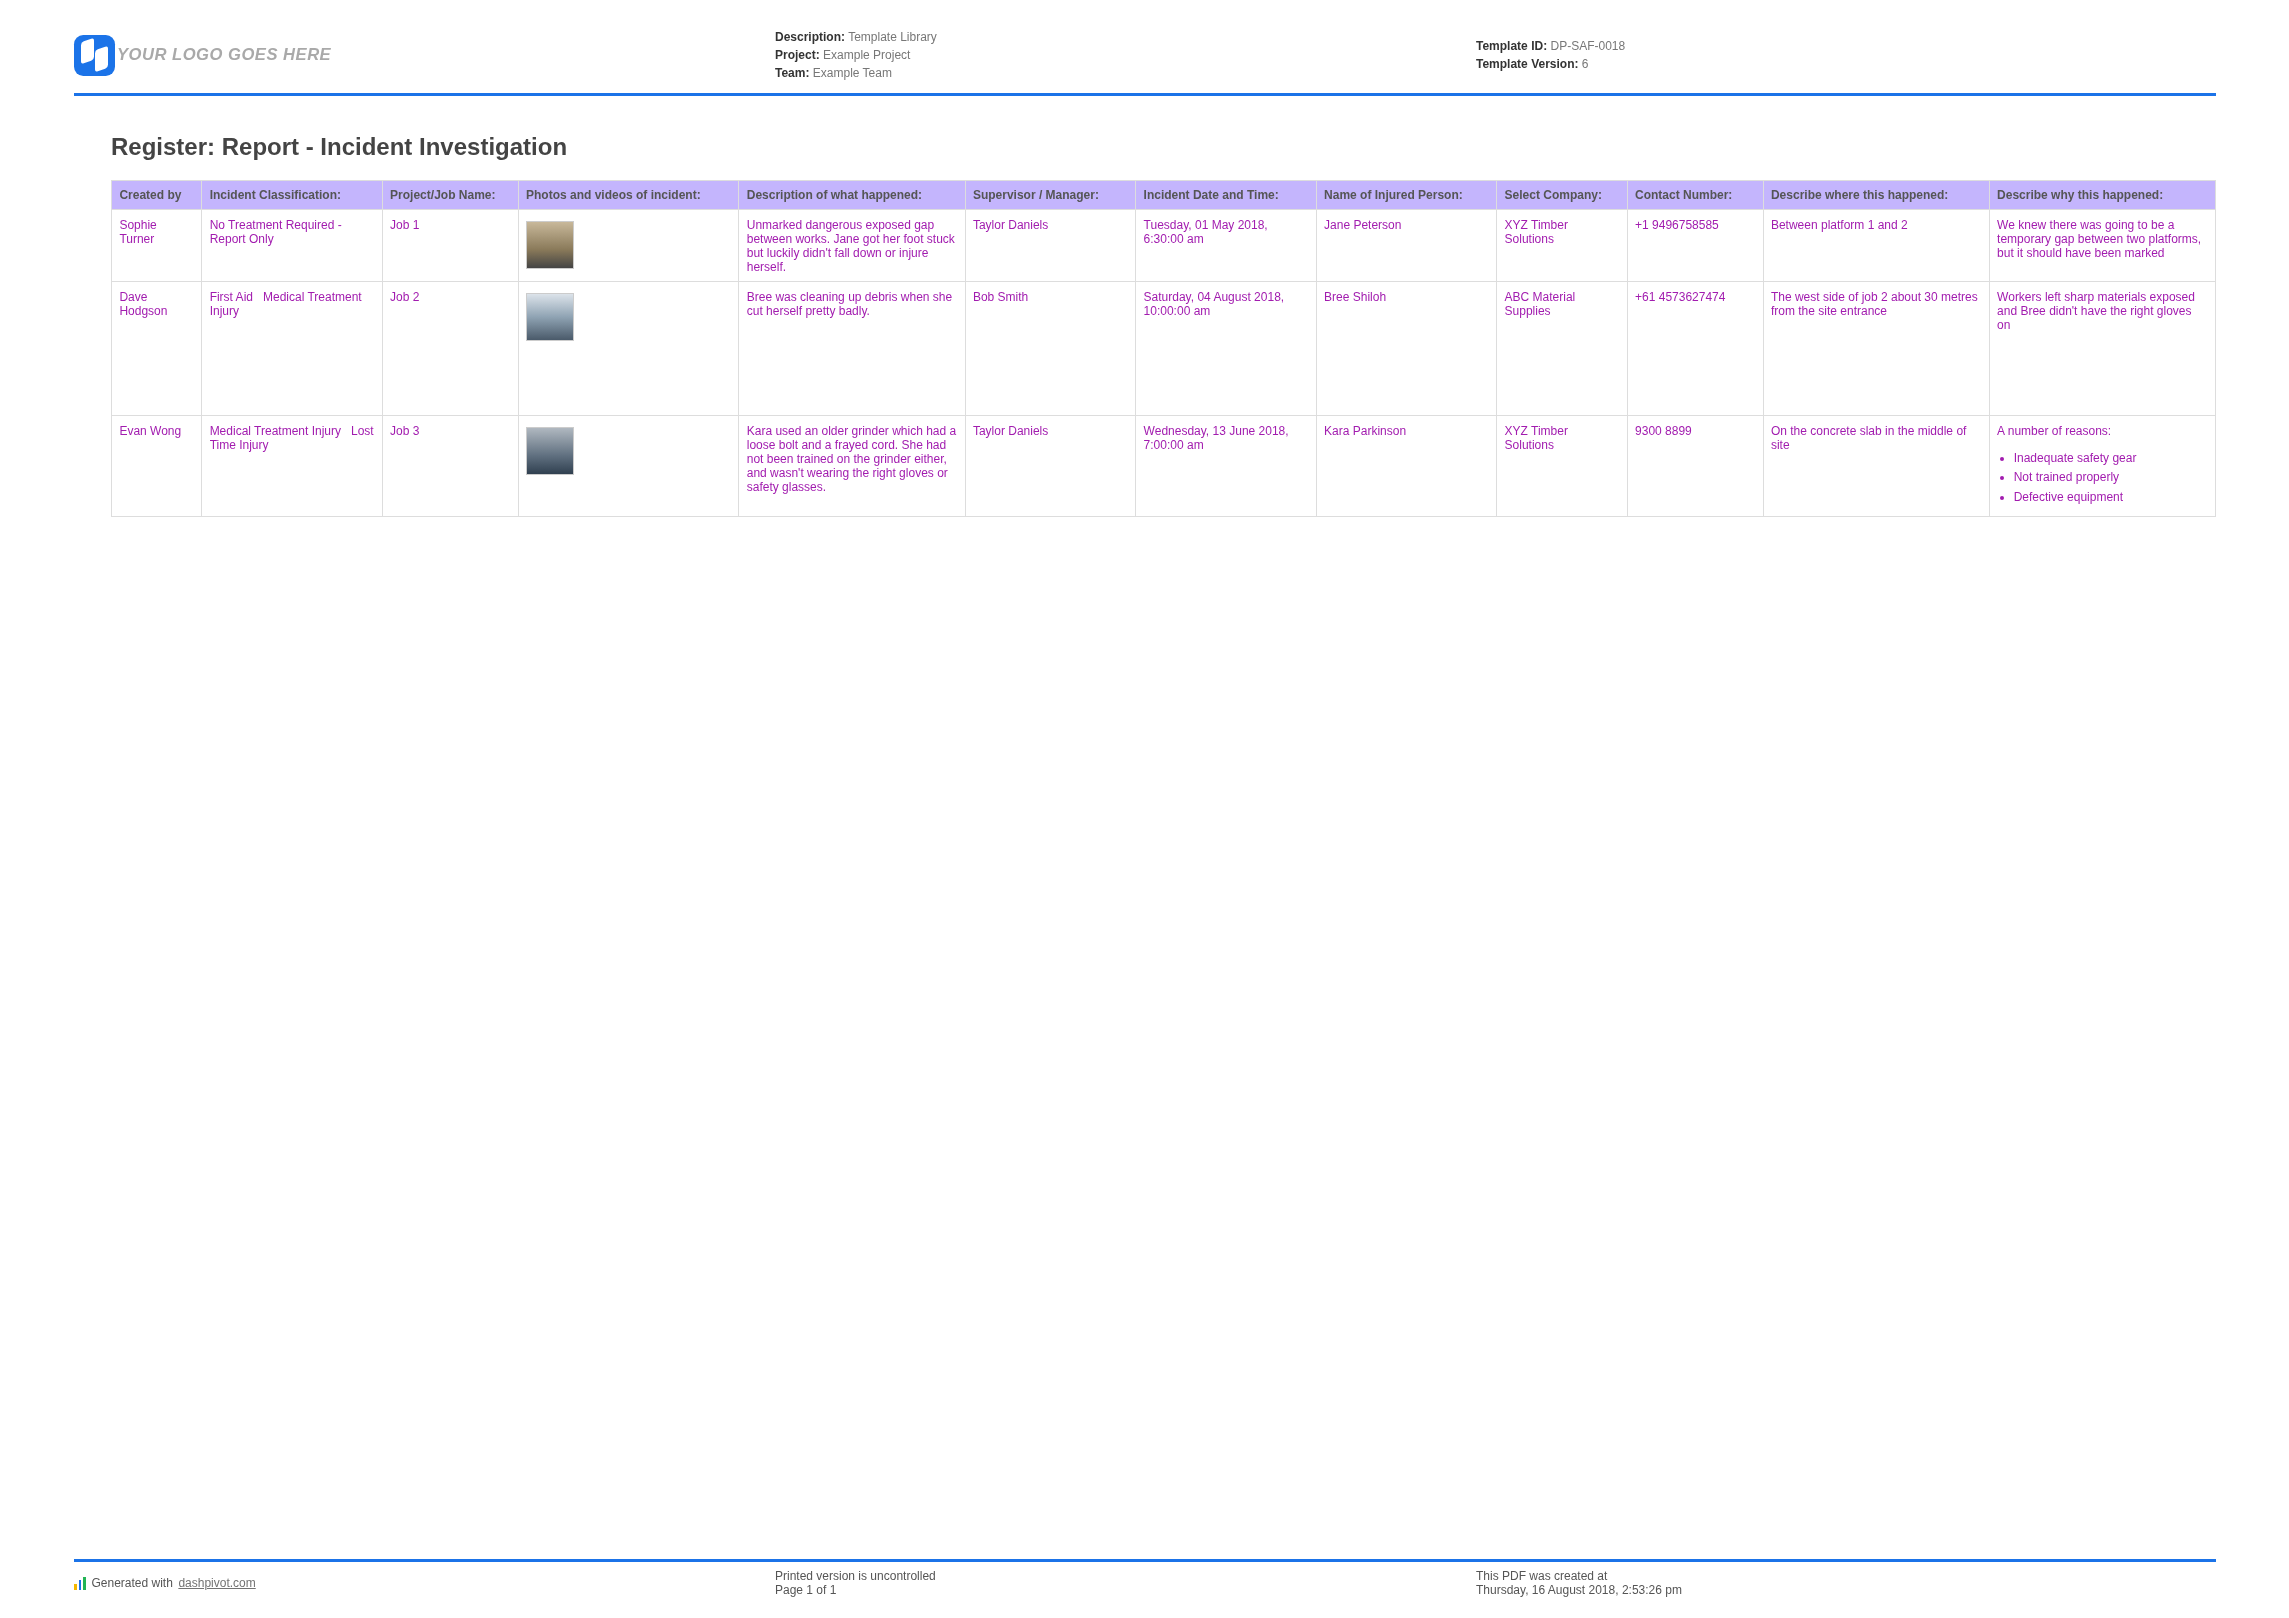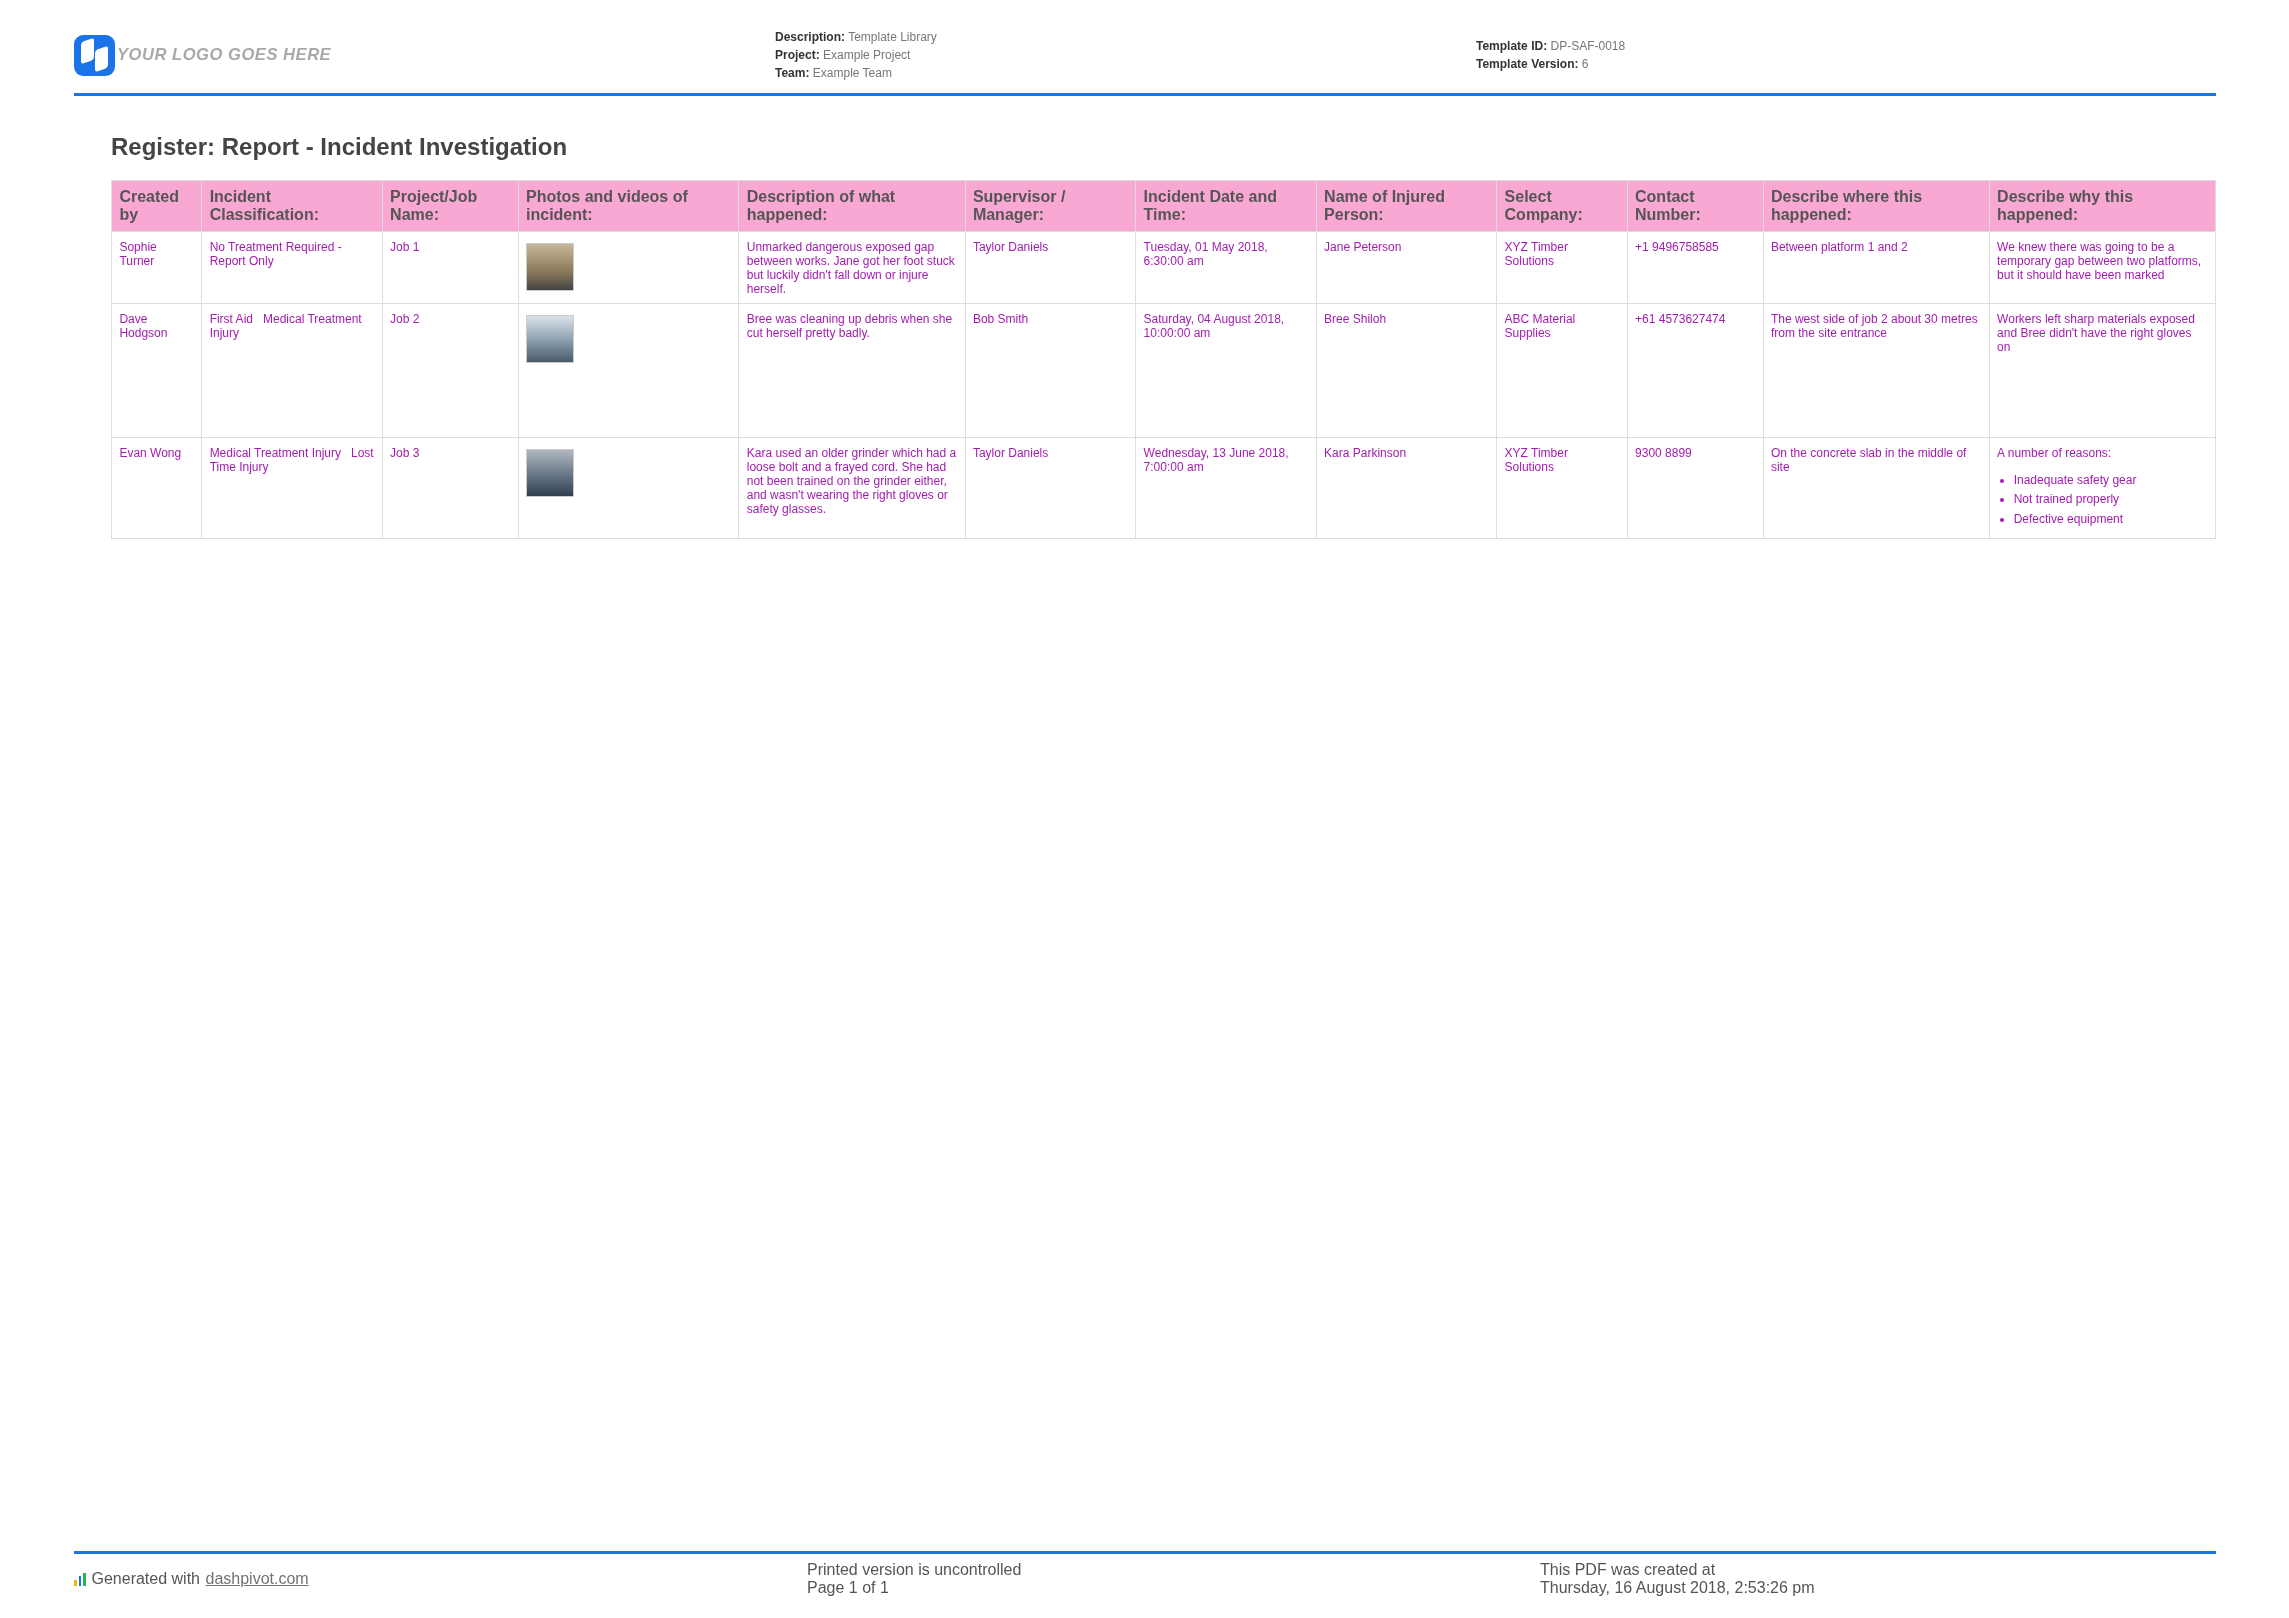--- a/index.html
+++ b/index.html
@@ -78,24 +78,24 @@
   }
   table.register th, table.register td {
     border: 0.9px solid #ddd;
     padding: 7.4px 7.4px;
     text-align: left;
     vertical-align: top;
     font-size: 12px;
     color: #a21caf;
   }
   table.register th {
-    background: #f9a8d4;
+    background: #c4b5fd;
     font-weight: bold;
     color: #555;
-    font-size: 16px;
+    font-size: 12px;
   }
   .col-createdby { width: 83px; }
   .col-class { width: 166px; }
   .col-job { width: 125px; }
   .col-photos { width: 203px; }
   .col-desc { width: 208px; }
   .col-super { width: 157px; }
   .col-date { width: 166px; }
   .col-person { width: 166px; }
   .col-company { width: 120px; }
@@ -121,23 +121,22 @@
     right: 74px;
     bottom: 22px;
   }
   .hr-blue-footer {
     border: none;
     border-top: 3.7px solid #1b73e8;
     margin: 0 0 7.4px 0;
   }
   .footer-row {
     display: flex;
-    font-size: 16px;
+    font-size: 12px;
     color: #555;
-    gap: 32px;
   }
   .footer-left { flex: 0 0 701px; display: flex; align-items: center; gap: 5.5px; }
   .footer-mid { flex: 0 0 701px; }
   .footer-right { flex: 1; }
   .dp-link { color: #737373; text-decoration: underline; }
   .bar-icon {
     display: inline-flex;
     align-items: flex-end;
     gap: 1.8px;
     height: 13px;

